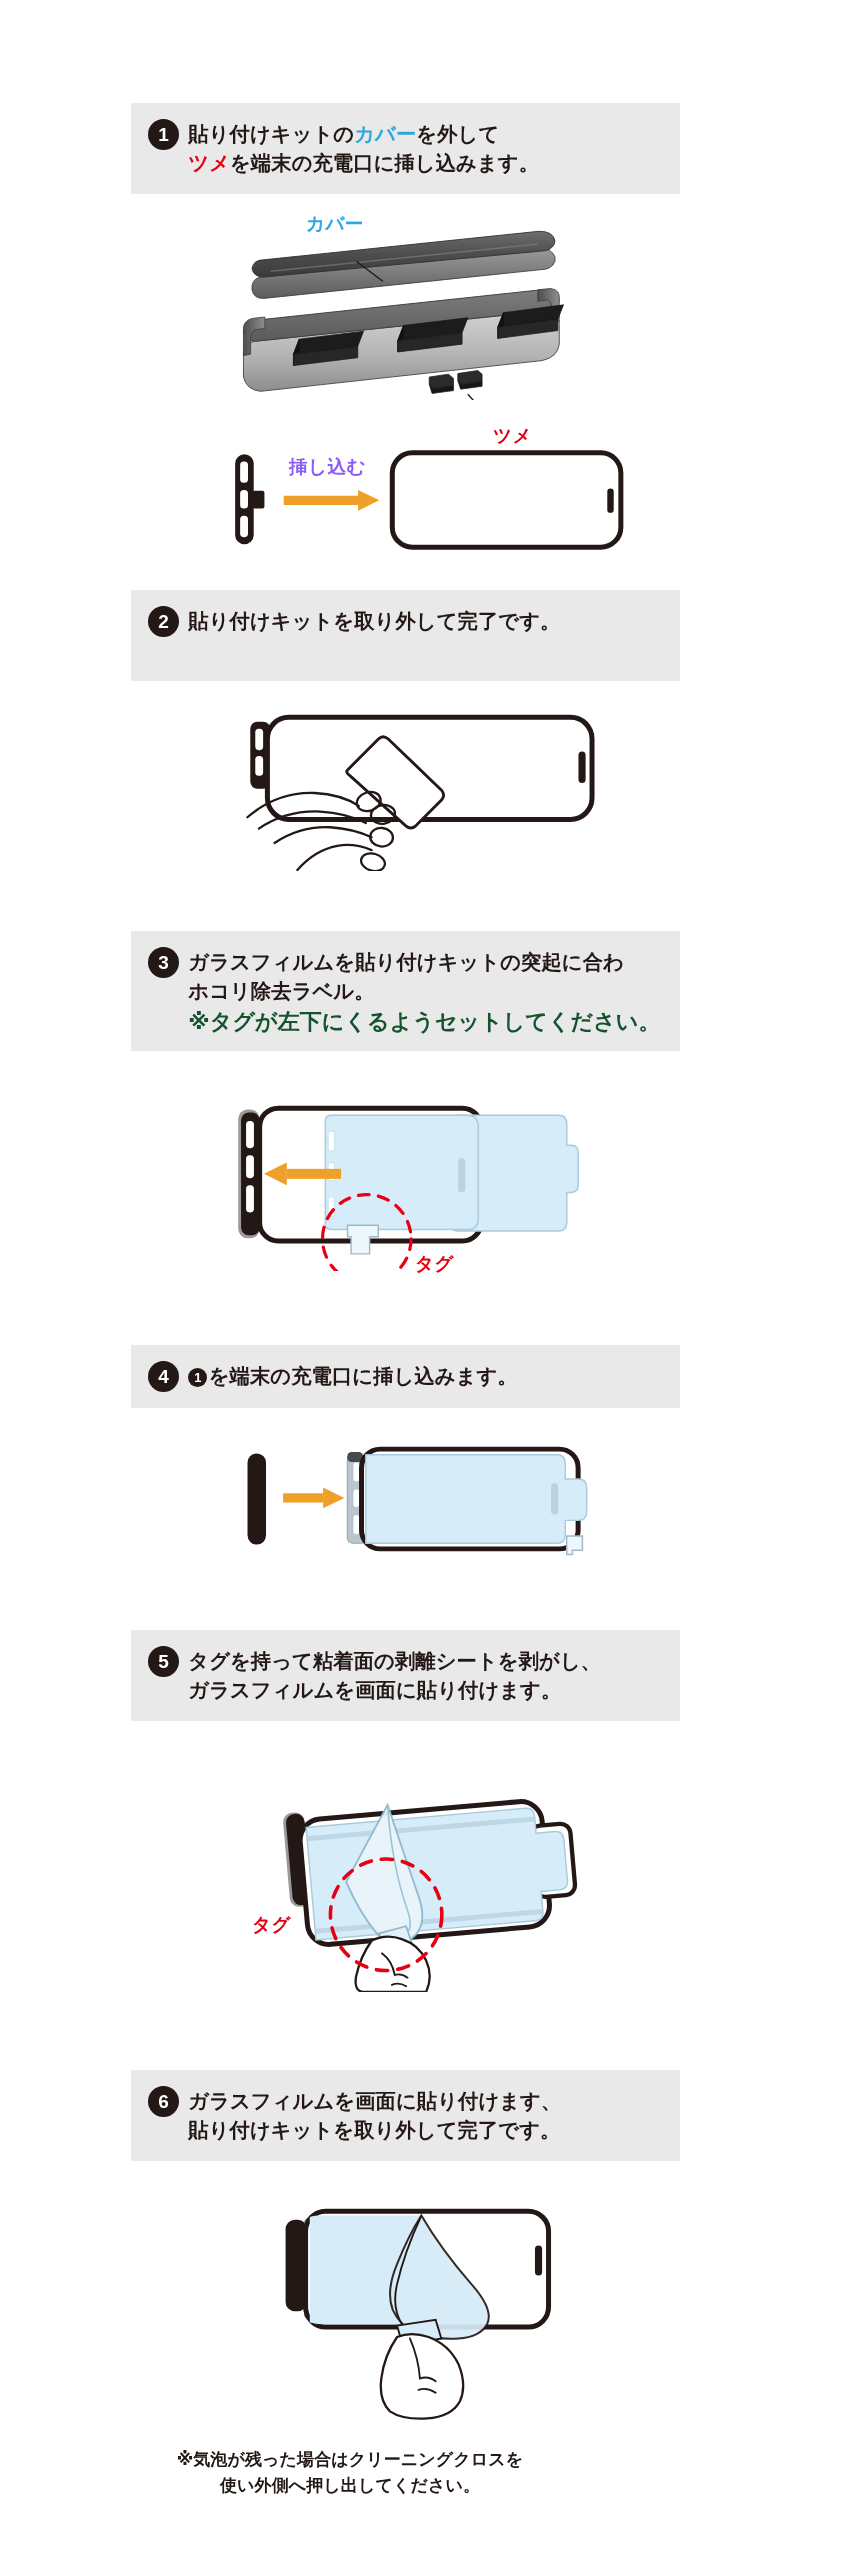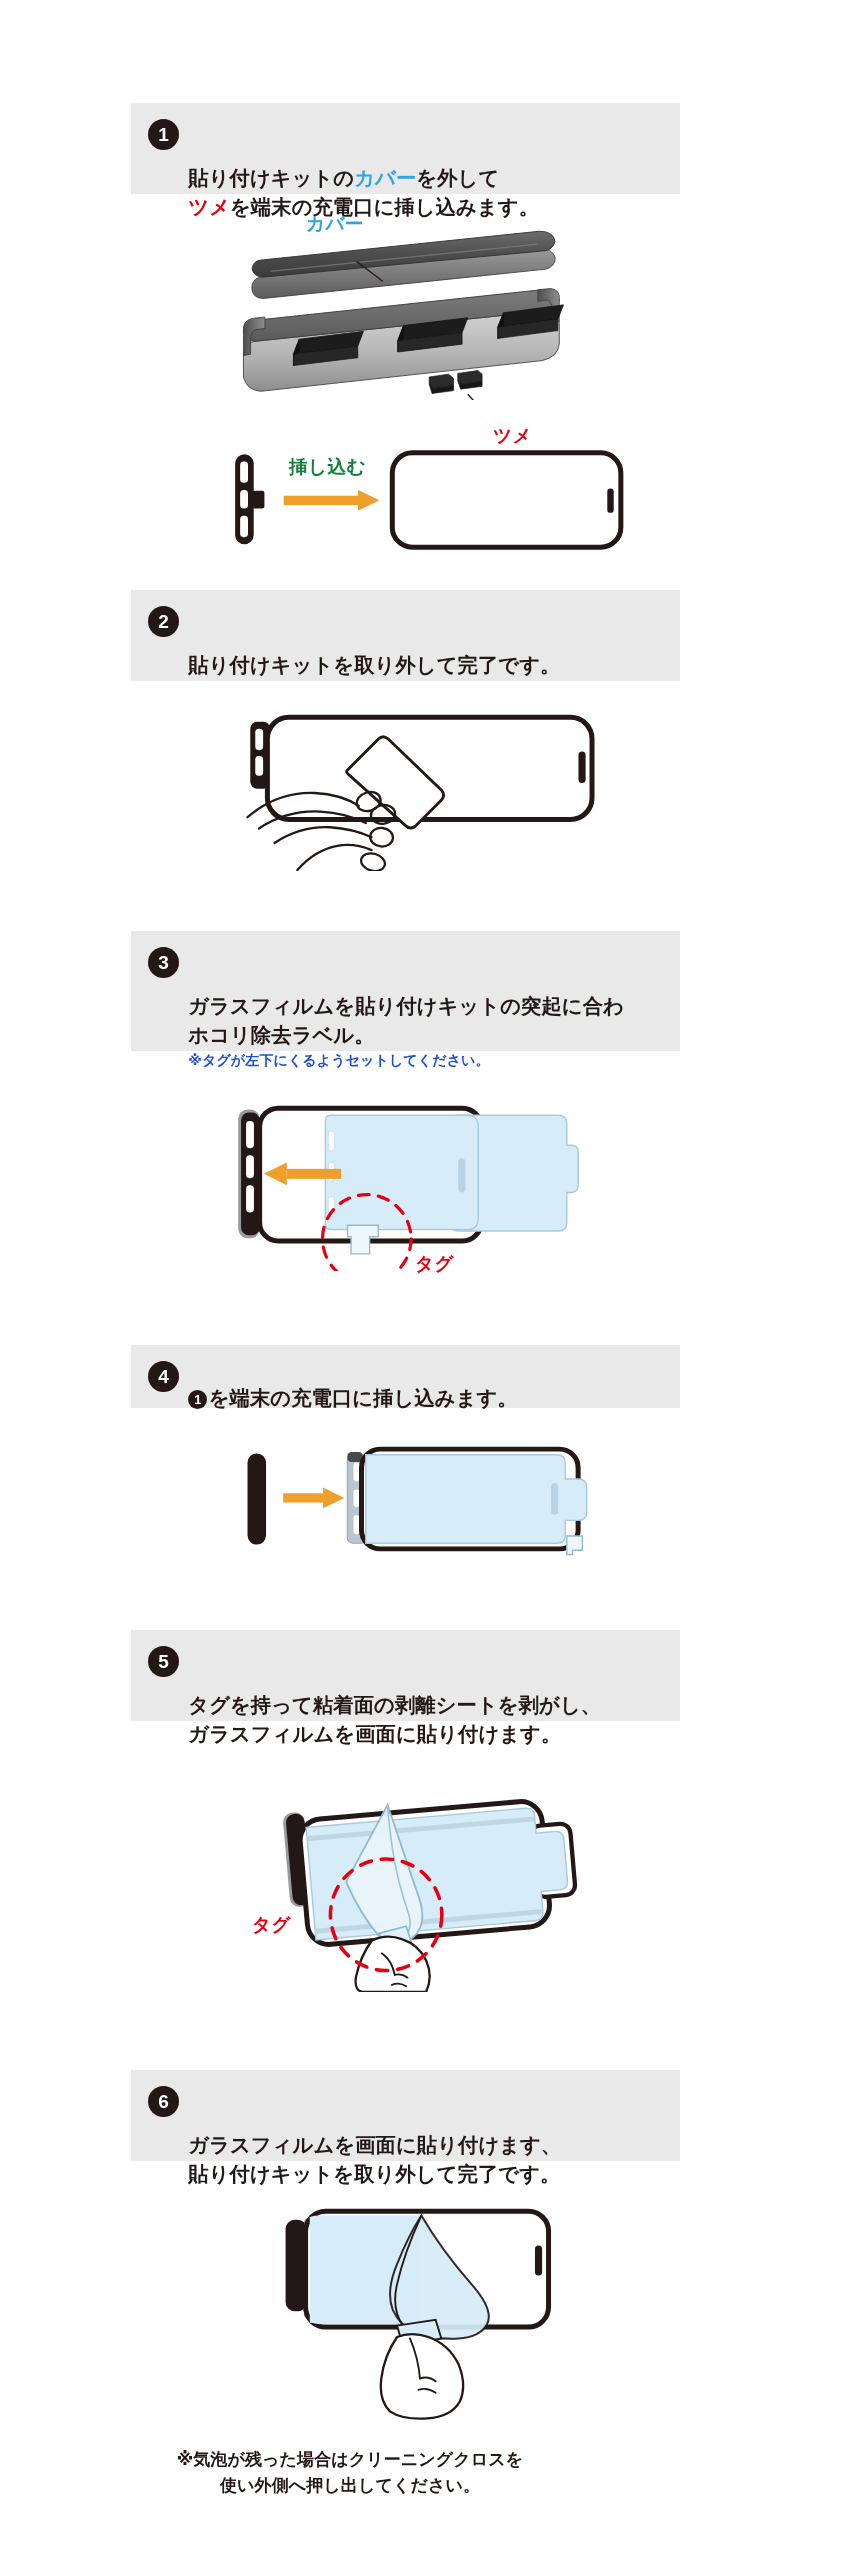--- a/index.html
+++ b/index.html
@@ -46,28 +46,27 @@
     letter-spacing: 0;
   }
 
   .step-text {
     font-size: 20.3px;
     line-height: 1.44;
     color: #231815;
     font-weight: bold;
     letter-spacing: 0.1px;
     padding-top: 1.4px;
-    margin-top: 44px;
   }
 
   .step-text .hl-cyan { color: #2ca6e0; }
   .step-text .hl-red  { color: #e60012; }
   .note-red {
-    color: #1d4ed8;
-    font-size: 14px;
+    color: #14532d;
+    font-size: 22px;
     font-weight: bold;
     line-height: 1.4;
     letter-spacing: 0.1px;
   }
 
   .inline-circnum {
     display: inline-block;
     width: 19px;
     height: 19px;
     border-radius: 50%;
@@ -86,21 +85,21 @@
 
   .fig-label {
     position: absolute;
     font-size: 18.6px;
     font-weight: bold;
     letter-spacing: 0.4px;
     white-space: nowrap;
   }
   .fig-label.cyan { color: #2ca6e0; }
   .fig-label.red  { color: #e60012; }
-  .fig-label.dark { color: #15803d; }
+  .fig-label.dark { color: #8b5cf6; }
 
   
   .footer-note {
     position: absolute;
     left: 0;
     width: 700px;
     text-align: center;
     font-size: 17px;
     line-height: 1.5;
     color: #231815;

